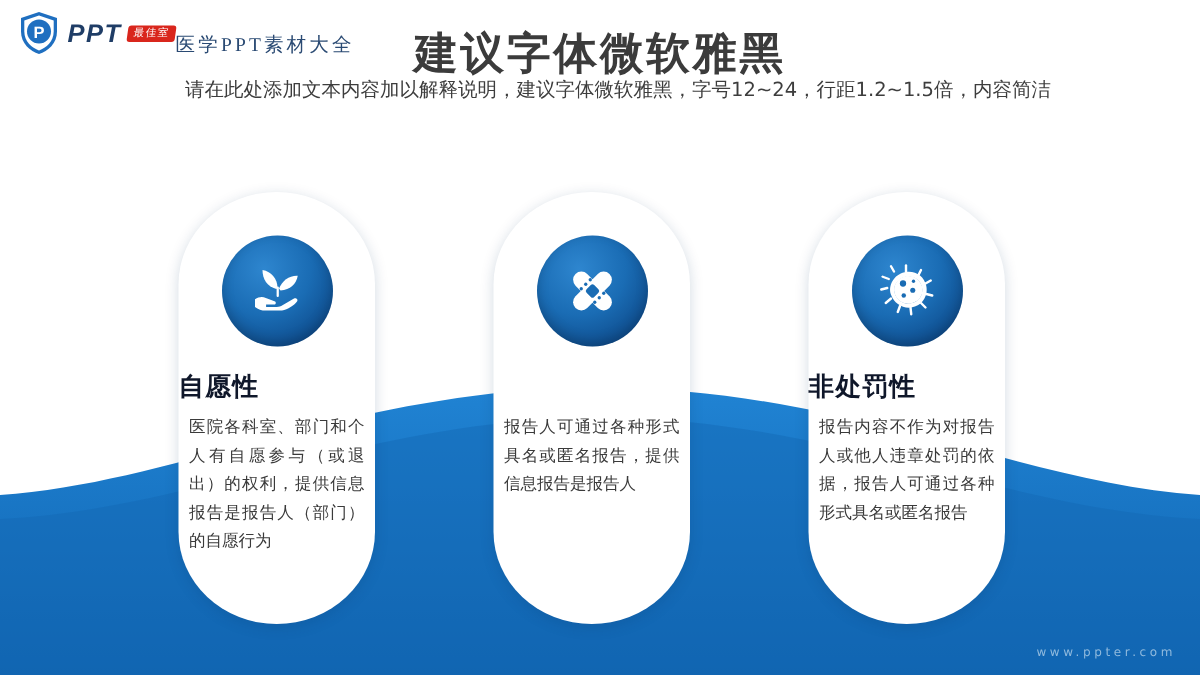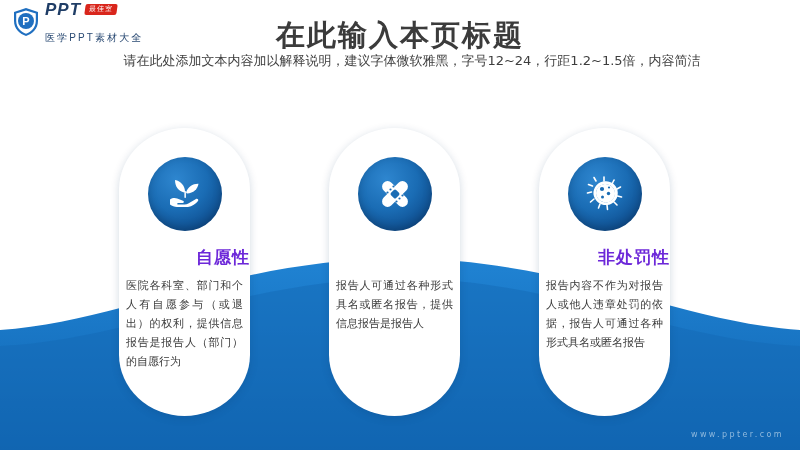--- a/index.html
+++ b/index.html
@@ -43,21 +43,21 @@
   }
   .shield {
     width: 28px;
     height: 30px;
     position: relative;
     flex: 0 0 auto;
   }
   .logo-text-block {
     margin-left: 5px;
     display: flex;
-    flex-direction: column;
+    flex-direction: row;
     justify-content: center;
   }
   .logo-row1 {
     display: flex;
     align-items: center;
   }
   .logo-ppt {
     font-family: "Liberation Sans", sans-serif;
     font-weight: bold;
     font-style: italic;
@@ -72,25 +72,25 @@
     color: #ffffff;
     font-size: 7px;
     padding: 2px 4px 2px 4px;
     border-radius: 2px;
     letter-spacing: 1px;
     line-height: 1;
     font-family: "DejaVu Sans", sans-serif;
     transform: skewX(-8deg);
   }
   .logo-sub {
-    font-size: 10px;
+    font-size: 13px;
     color: #2a4a73;
     letter-spacing: 2.1px;
     margin-top: 15px;
-    font-family: Liberation Sans, sans-serif;
+    font-family: Liberation Serif, serif;
     line-height: 1;
   }
 
   
   .title {
     position: absolute;
     top: 16px;
     left: 0;
     width: 800px;
     text-align: center;
@@ -149,22 +149,22 @@
     align-items: center;
     justify-content: center;
   }
   .icon-circle svg { display: block; }
 
   .card-title {
     position: absolute;
     left: 0;
     top: 118px;
     width: 100%;
-    text-align: right;
-    color: #6d28d9;
+    text-align: left;
+    color: #0f172a;
     font-size: 17px;
     font-weight: bold;
     letter-spacing: 1px;
     font-family: "DejaVu Sans", sans-serif;
   }
   .card-body {
     position: absolute;
     left: 7px;
     top: 148px;
     width: 117px;
@@ -218,21 +218,21 @@
     </div>
     <div class="logo-text-block">
       <div class="logo-row1">
         <span class="logo-ppt">PPT</span>
         <span class="logo-badge">最佳室</span>
       </div>
       <div class="logo-sub">医学PPT素材大全</div>
     </div>
   </div>
 
-  <div class="title">在此输入本页标题</div>
+  <div class="title">建议字体微软雅黑</div>
 
   <div class="subtitle">
     <div>请在此处添加文本内容加以解释说明，建议字体微软雅黑，字号12~24，行距1.2~1.5倍，内容简洁</div>
   </div>
 
   <div class="cards">
 
     <div class="card card-1">
       <div class="icon-circle">
         <svg width="44" height="44" viewBox="0 0 44 44" xmlns="http://www.w3.org/2000/svg">

